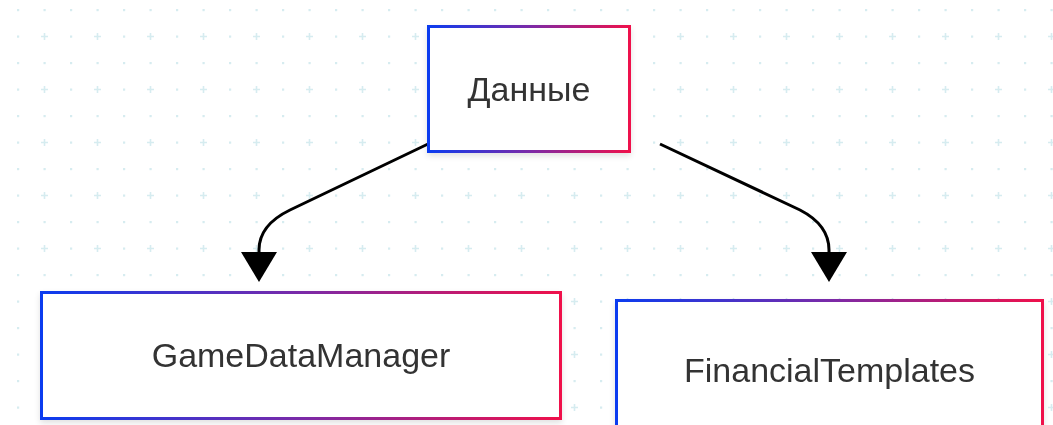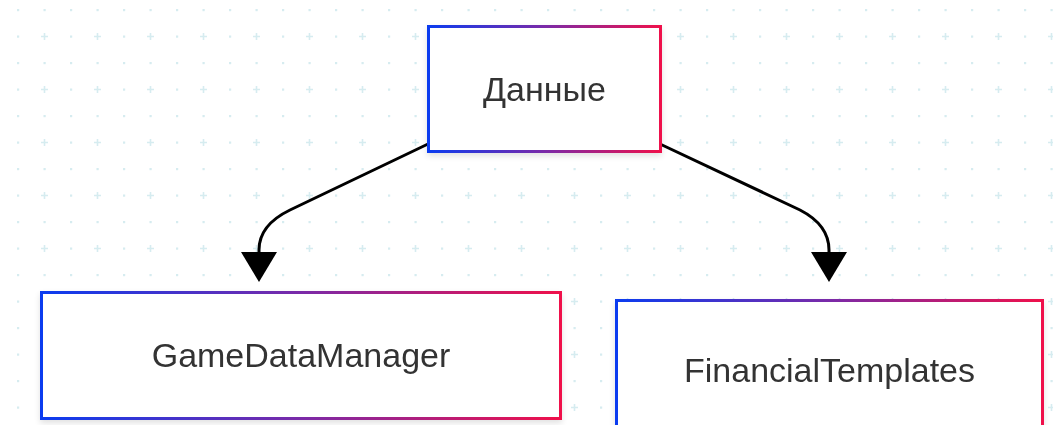--- a/index.html
+++ b/index.html
@@ -709,21 +709,21 @@
     <rect x="1050.5" y="433" width="2.2" height="2.2" fill="#d6ecf0"></rect>
   </svg>
 
 <svg id="edges" width="1053" height="425">
   <path d="M428,144 L290,210 Q259,225 259,250 L259,256" fill="none" stroke="#000" stroke-width="3"></path>
   <polygon points="241,252 277,252 259,282" fill="#000"></polygon>
   <path d="M660,144 L800,210 Q829,225 829,250 L829,256" fill="none" stroke="#000" stroke-width="3"></path>
   <polygon points="811,252 847,252 829,282" fill="#000"></polygon>
 </svg>
 
-<div class="node" style="left:427px; top:25px; width:235px; height:128px;">
+<div class="node" style="left:427px; top:25px; width:204px; height:128px;">
   <span>Данные</span>
 </div>
 
 <div class="node" style="left:40px; top:291px; width:522px; height:129px;">
   <span>GameDataManager</span>
 </div>
 
 <div class="node" style="left:615px; top:299px; width:429px; height:143px;">
   <span>FinancialTemplates</span>
 </div>

